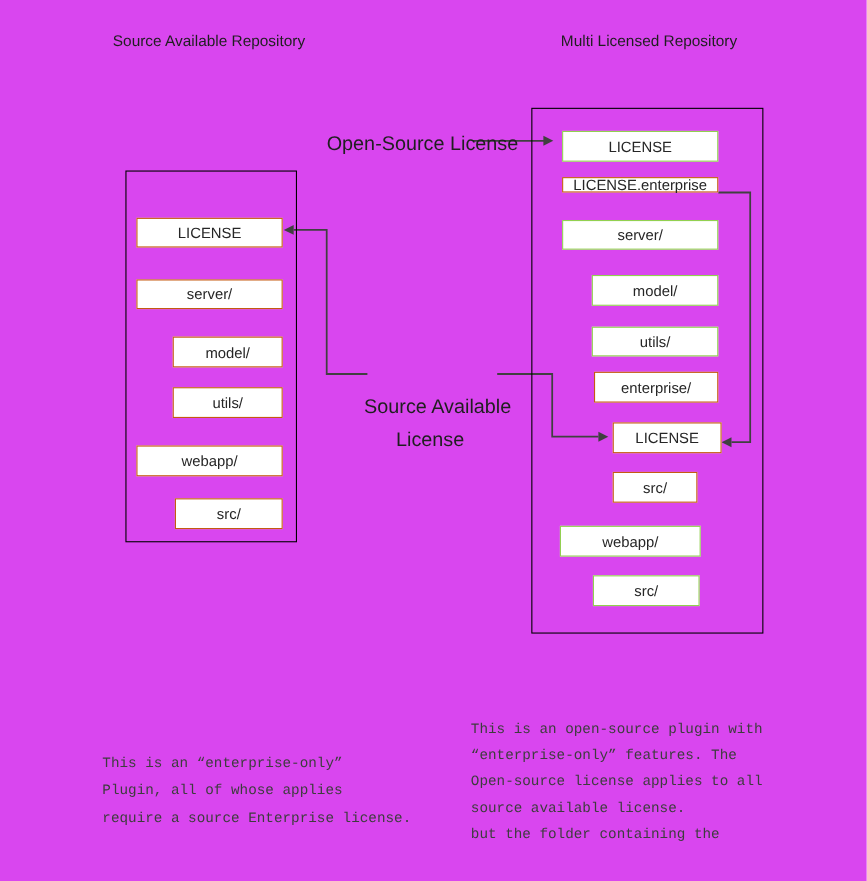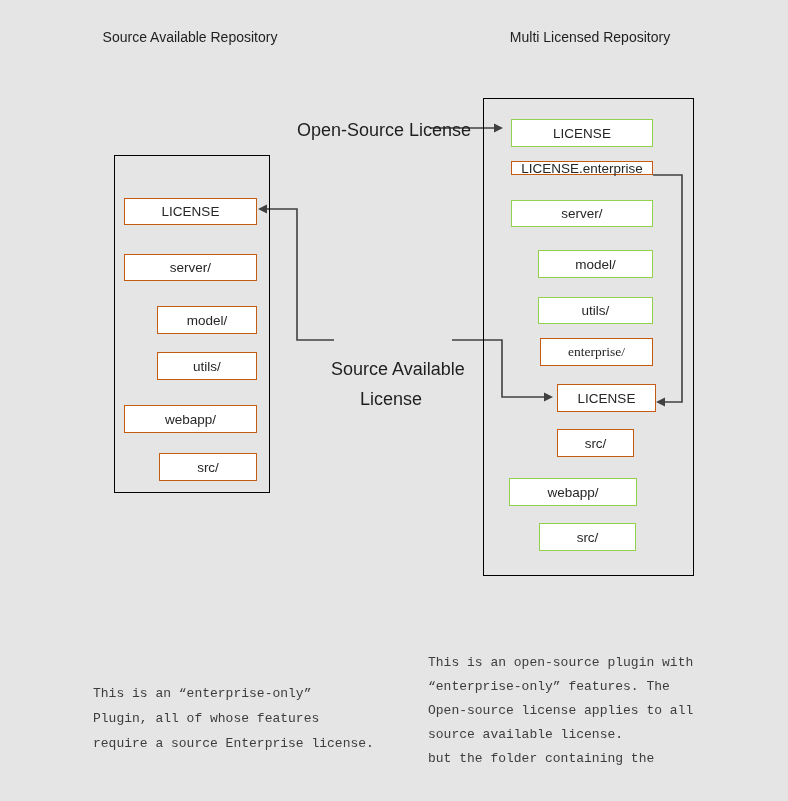--- a/index.html
+++ b/index.html
@@ -1,17 +1,17 @@
 <!DOCTYPE html>
 <html><head>
 <meta charset="utf-8">
 <style>
   html,body{margin:0;padding:0;background:#ffffff;}
   .canvas{
-    position:relative;width:788px;height:801px;background:#e5e5e5;overflow:hidden;
+    position:relative;width:788px;height:801px;background:#d946ef;overflow:hidden;
     font-family:"Liberation Sans",sans-serif;color:#262626;
   }
   .title{
     position:absolute;font-size:14px;color:#1f1f1f;text-align:center;white-space:nowrap;
   }
   .outer{
     position:absolute;border:1px solid #000;background:transparent;box-sizing:border-box;
   }
   .box{
     position:absolute;box-sizing:border-box;background:#fff;
@@ -75,29 +75,29 @@
   <div class="box orange" style="left:157px;top:352px;width:100px;height:28px;">utils/</div>
   <div class="box orange" style="left:124px;top:405px;width:133px;height:28px;">webapp/</div>
   <div class="box orange" style="left:159px;top:453px;width:98px;height:28px;">src/</div>
 
   <div class="outer" style="left:483px;top:98px;width:211px;height:478px;"></div>
   <div class="box green" style="left:511px;top:119px;width:142px;height:28px;">LICENSE</div>
   <div class="box orange" style="left:511px;top:161px;width:142px;height:14px;">LICENSE.enterprise</div>
   <div class="box green" style="left:511px;top:200px;width:142px;height:27px;">server/</div>
   <div class="box green" style="left:538px;top:250px;width:115px;height:28px;">model/</div>
   <div class="box green" style="left:538px;top:297px;width:115px;height:27px;">utils/</div>
-  <div class="box orange" style="left:540px;top:338px;width:113px;height:28px;font-family:Liberation Serif, serif;">enterprise/</div>
+  <div class="box orange" style="left:540px;top:338px;width:113px;height:28px;">enterprise/</div>
   <div class="box orange" style="left:557px;top:384px;width:99px;height:28px;">LICENSE</div>
   <div class="box orange" style="left:557px;top:429px;width:77px;height:28px;">src/</div>
   <div class="box green" style="left:509px;top:478px;width:128px;height:28px;">webapp/</div>
   <div class="box green" style="left:539px;top:523px;width:97px;height:28px;">src/</div>
 
   <div class="note left" style="left:93px;top:651px;margin-top:30px;">
     <div class="nline">This is an “enterprise-only”</div>
-    <div class="nline">Plugin, all of whose features</div>
+    <div class="nline">Plugin, all of whose applies</div>
     <div class="nline">require a source Enterprise license.</div>
   </div>
   <div class="note right" style="left:428px;top:651px;">
     <div class="nline">This is an open-source plugin with</div>
     <div class="nline">“enterprise-only” features. The</div>
     <div class="nline">Open-source license applies to all</div>
     <div class="nline">source available license.</div>
     <div class="nline">but the folder containing the</div>
   </div>
 

